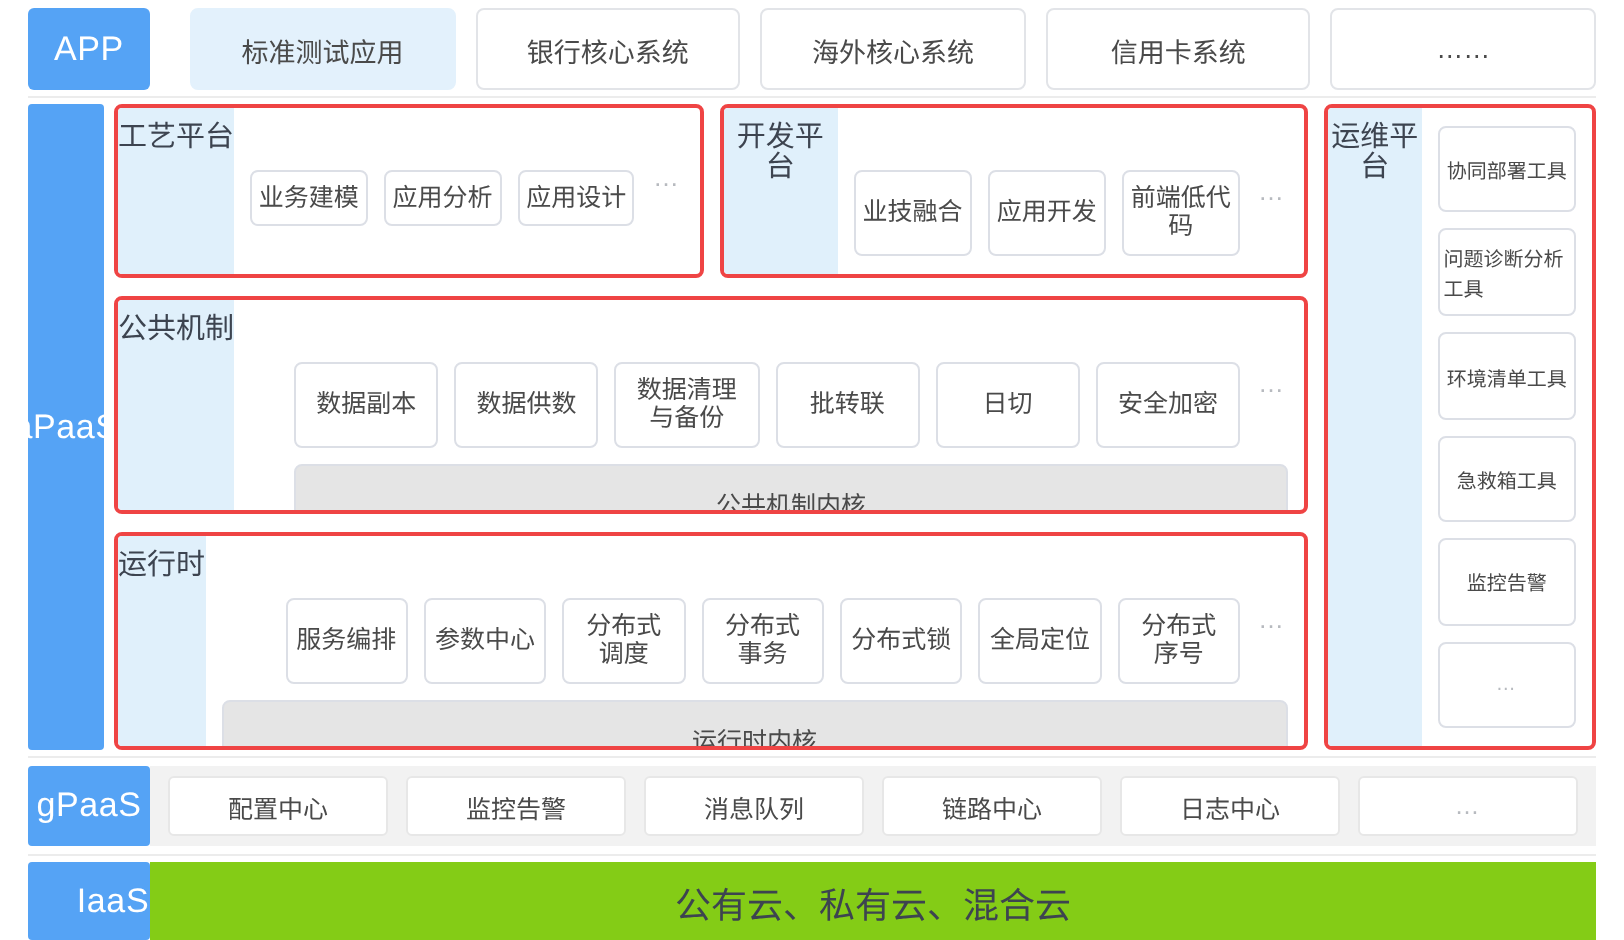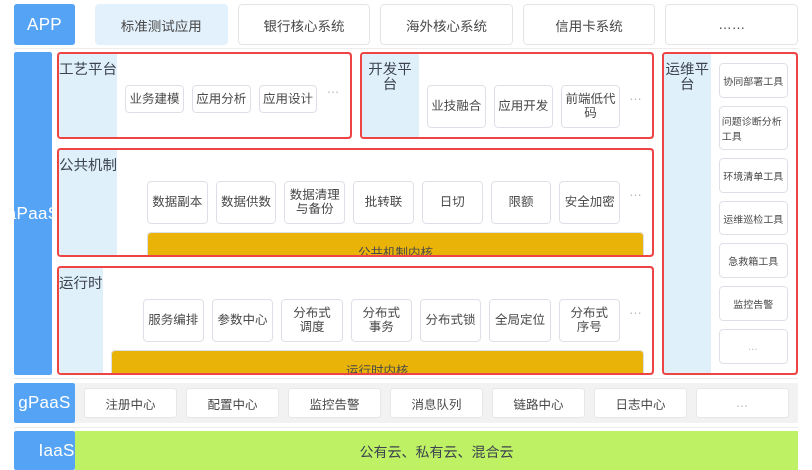--- a/index.html
+++ b/index.html
@@ -77,21 +77,21 @@
     font-size:12.5px;color:#4a4a4a;line-height:1.15;
     padding:6px 2px;box-sizing:border-box;margin-top:22px;
   }
   .chip.two-line{white-space:pre-line;}
   .ell{
     flex:0 0 16px;display:flex;align-items:center;justify-content:center;
     color:#b7babf;font-size:13px;letter-spacing:1px;
   }
   .kernel{
     display:flex;align-items:center;justify-content:center;
-    border:1px solid #dcdfe6;border-radius:4px;background:#eab308;
+    border:1px solid #dcdfe6;border-radius:4px;background:#e5e5e5;
     font-size:12.5px;color:#4a4a4a;
     padding:9px 0;box-sizing:border-box;
   }
 
   
   #p-craft,#p-dev{flex:1 1 0;}
   #p-craft .panel-body,#p-dev .panel-body{padding-bottom:9px;}
 
   
   #p-ops{flex:0 0 136px;}
@@ -117,23 +117,23 @@
     display:flex;align-items:center;justify-content:center;
     background:#fff;border:1px solid #e7e7e7;border-radius:3px;
     font-size:12.5px;color:#4a4a4a;box-sizing:border-box;
   }
   #gpaas-strip .chip.ellipsis-chip{color:#b7babf;letter-spacing:1px;}
 
   
   #iaas-row{position:absolute;left:14px;top:431px;width:784px;height:39px;}
   #iaas-row .badge{width:61px;border-radius:2px;padding-left:24px;}
   #iaas-strip{
-    flex:1 1 auto;background:#bef264;display:flex;
+    flex:1 1 auto;background:#84cc16;display:flex;
     align-items:center;justify-content:center;
-    font-size:14px;color:#3d4450;box-sizing:border-box;
+    font-size:18px;color:#3d4450;box-sizing:border-box;
   }
 </style>
 </head>
 <body>
 
 <div id="stage">
 
   <div id="app-row" class="row">
     <div class="badge">APP</div>
     <div class="chips">
@@ -184,21 +184,20 @@
         <div class="panel" style="flex:1 1 0;gap:22px;">
           <div class="panel-title">公共机制</div>
           <div class="panel-body">
             <div class="chip-line" style="flex:1 1 0;">
               <div class="chip">数据副本</div>
               <div class="chip">数据供数</div>
               <div class="chip two-line">数据清理
 与备份</div>
               <div class="chip">批转联</div>
               <div class="chip">日切</div>
-              <div class="chip">限额</div>
               <div class="chip">安全加密</div>
               <div class="ell">…</div>
             </div>
             <div class="kernel">公共机制内核</div>
           </div>
         </div>
 
         <div class="panel" style="flex:1 1 0;">
           <div class="panel-title">运行时</div>
           <div class="panel-body">
@@ -220,36 +219,34 @@
         </div>
 
       </div>
 
       <div id="p-ops" class="panel">
         <div class="panel-title">运维平台</div>
         <div class="panel-body">
           <div class="chip">协同部署工具</div>
           <div class="chip">问题诊断分析工具</div>
           <div class="chip">环境清单工具</div>
-          <div class="chip">运维巡检工具</div>
           <div class="chip">急救箱工具</div>
           <div class="chip">监控告警</div>
           <div class="chip ellipsis-chip">…</div>
         </div>
       </div>
 
     </div>
   </div>
 
   <div class="divider" style="top:378px;"></div>
 
   <div id="gpaas-row" class="row">
     <div class="badge">gPaaS</div>
     <div id="gpaas-strip">
-      <div class="chip">注册中心</div>
       <div class="chip">配置中心</div>
       <div class="chip">监控告警</div>
       <div class="chip">消息队列</div>
       <div class="chip">链路中心</div>
       <div class="chip">日志中心</div>
       <div class="chip ellipsis-chip">…</div>
     </div>
   </div>
 
   <div class="divider" style="top:427px;"></div>

